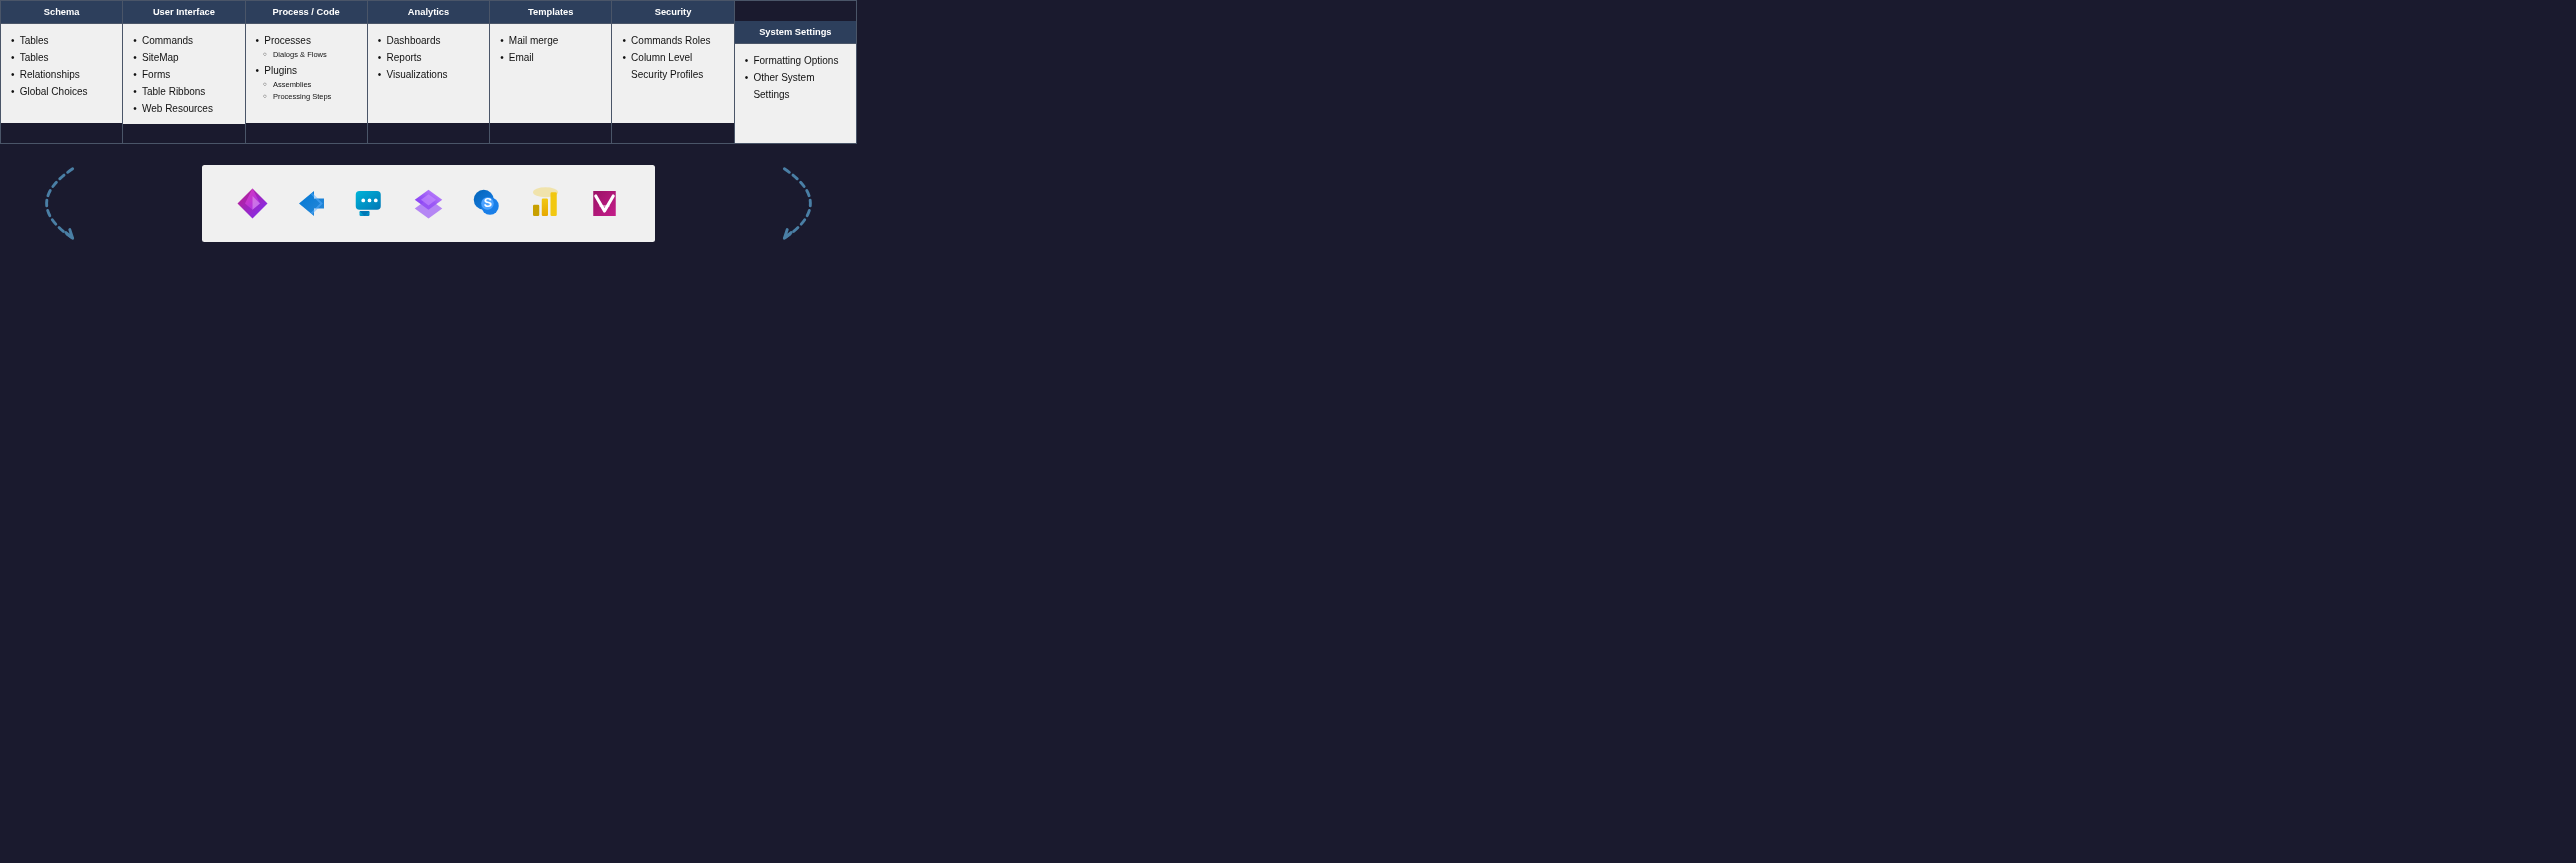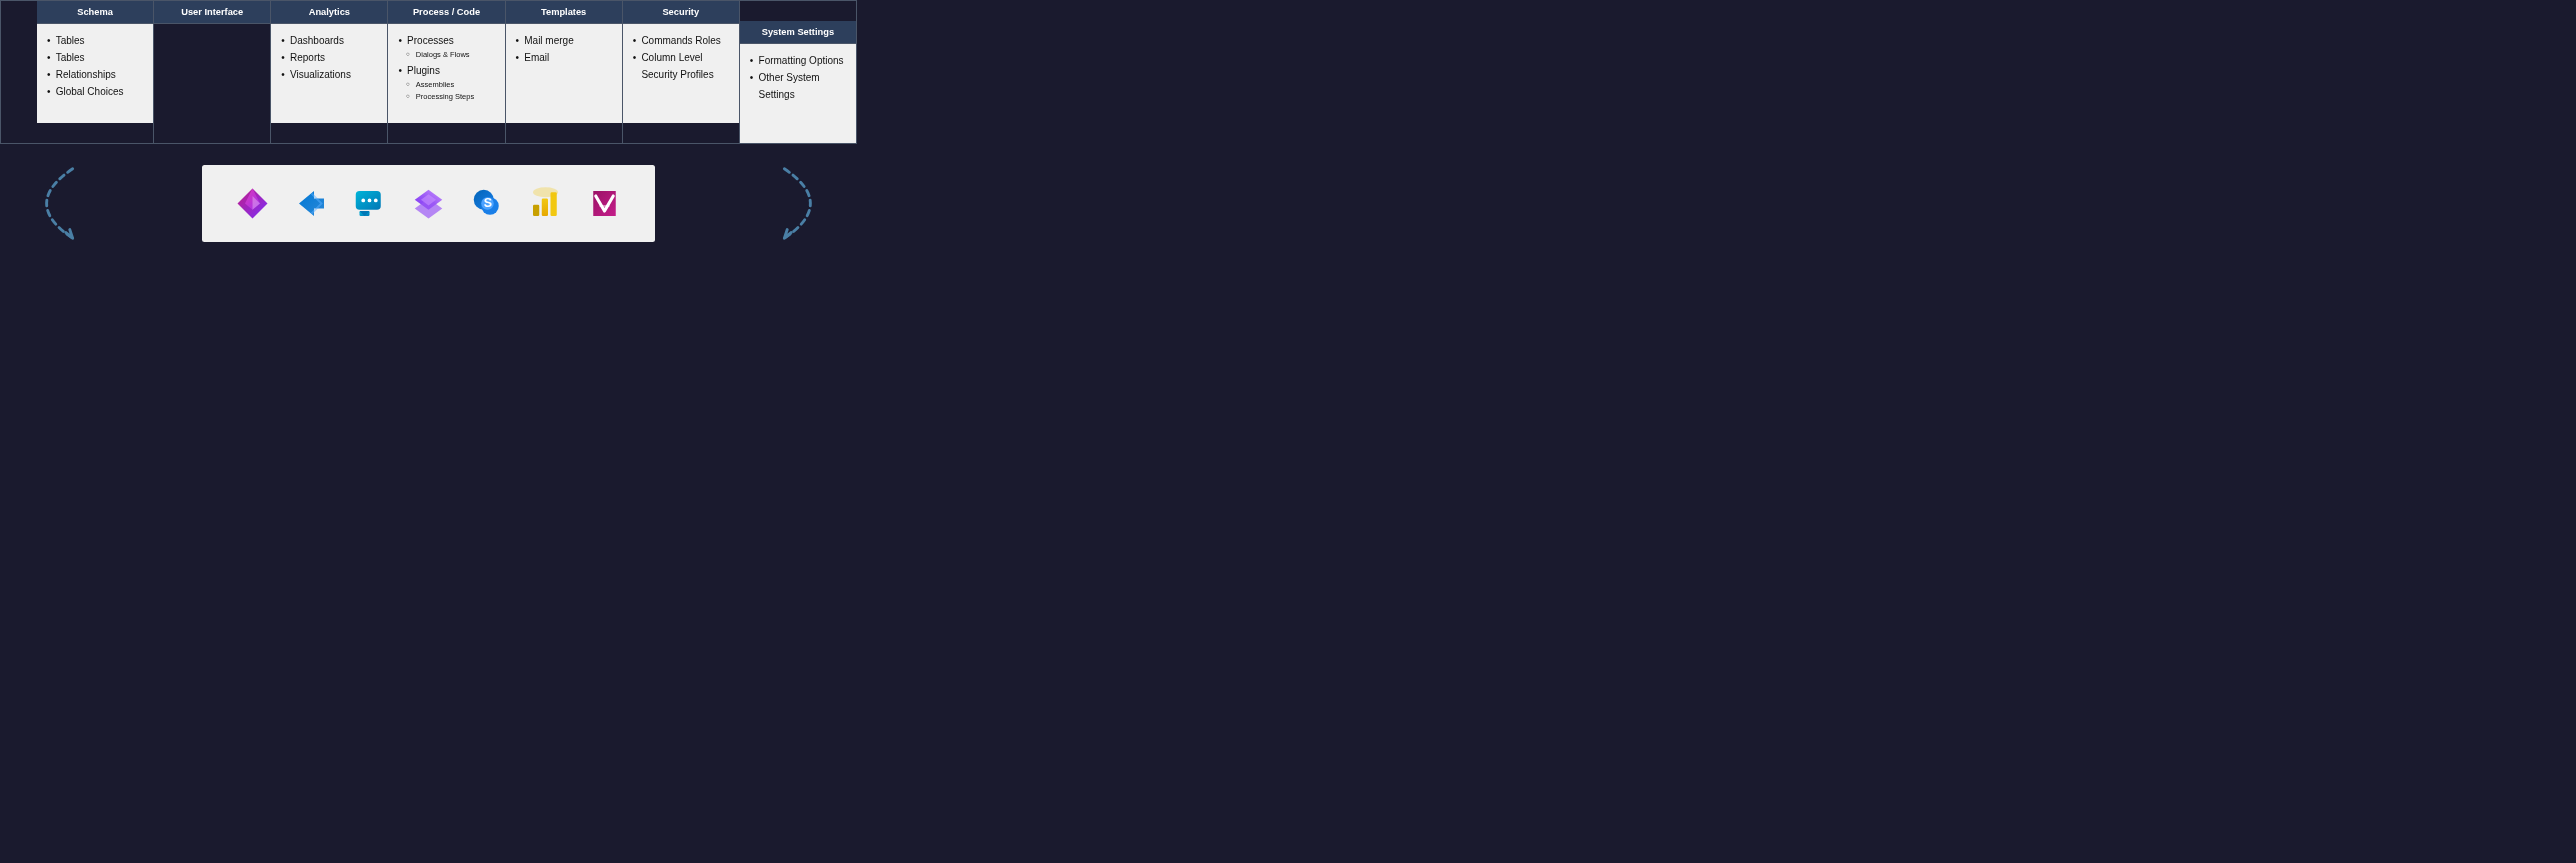--- a/index.html
+++ b/index.html
@@ -9,21 +9,20 @@
       width: 857px;
       min-height: 288px;
       overflow: hidden;
     }
 
     
     .table-section {
       display: flex;
       width: 100%;
       border: 0.6px solid #4a5568;
-      padding-left: 36px;
     }
 
     .table-col {
       flex: 1;
       border-right: 0.6px solid #4a5568;
     }
     .table-col:last-child {
       border-right: none;
       margin-top: 20px;
     }
@@ -139,44 +138,53 @@
         <ul>
           <li>Tables</li>
           <li>Tables</li>
           <li>Relationships</li>
           <li>Global Choices</li>
         </ul>
       </div>
     </div>
     <div class="table-col">
       <div class="col-header">User Interface</div>
-    </div>
-    <div class="table-col">
-      <div class="col-header">Analytics</div>
-      <div class="col-body">
-        <ul>
-          <li>Dashboards</li>
-          <li>Reports</li>
-          <li>Visualizations</li>
+      <div class="col-body">
+        <ul>
+          <li>Commands</li>
+          <li>SiteMap</li>
+          <li>Forms</li>
+          <li>Table Ribbons</li>
+          <li>Web Resources</li>
         </ul>
       </div>
     </div>
     <div class="table-col">
       <div class="col-header">Process / Code</div>
       <div class="col-body">
         <ul>
           <li>Processes</li>
           <li class="sub">Dialogs &amp; Flows</li>
           <li>Plugins</li>
           <li class="sub">Assemblies</li>
           <li class="sub">Processing Steps</li>
         </ul>
       </div>
     </div>
     <div class="table-col">
+      <div class="col-header">Analytics</div>
+      <div class="col-body">
+        <ul>
+          <li>Dashboards</li>
+          <li>Reports</li>
+          <li>Visualizations</li>
+        </ul>
+      </div>
+    </div>
+    <div class="table-col">
       <div class="col-header">Templates</div>
       <div class="col-body">
         <ul>
           <li>Mail merge</li>
           <li>Email</li>
         </ul>
       </div>
     </div>
     <div class="table-col">
       <div class="col-header">Security</div>

